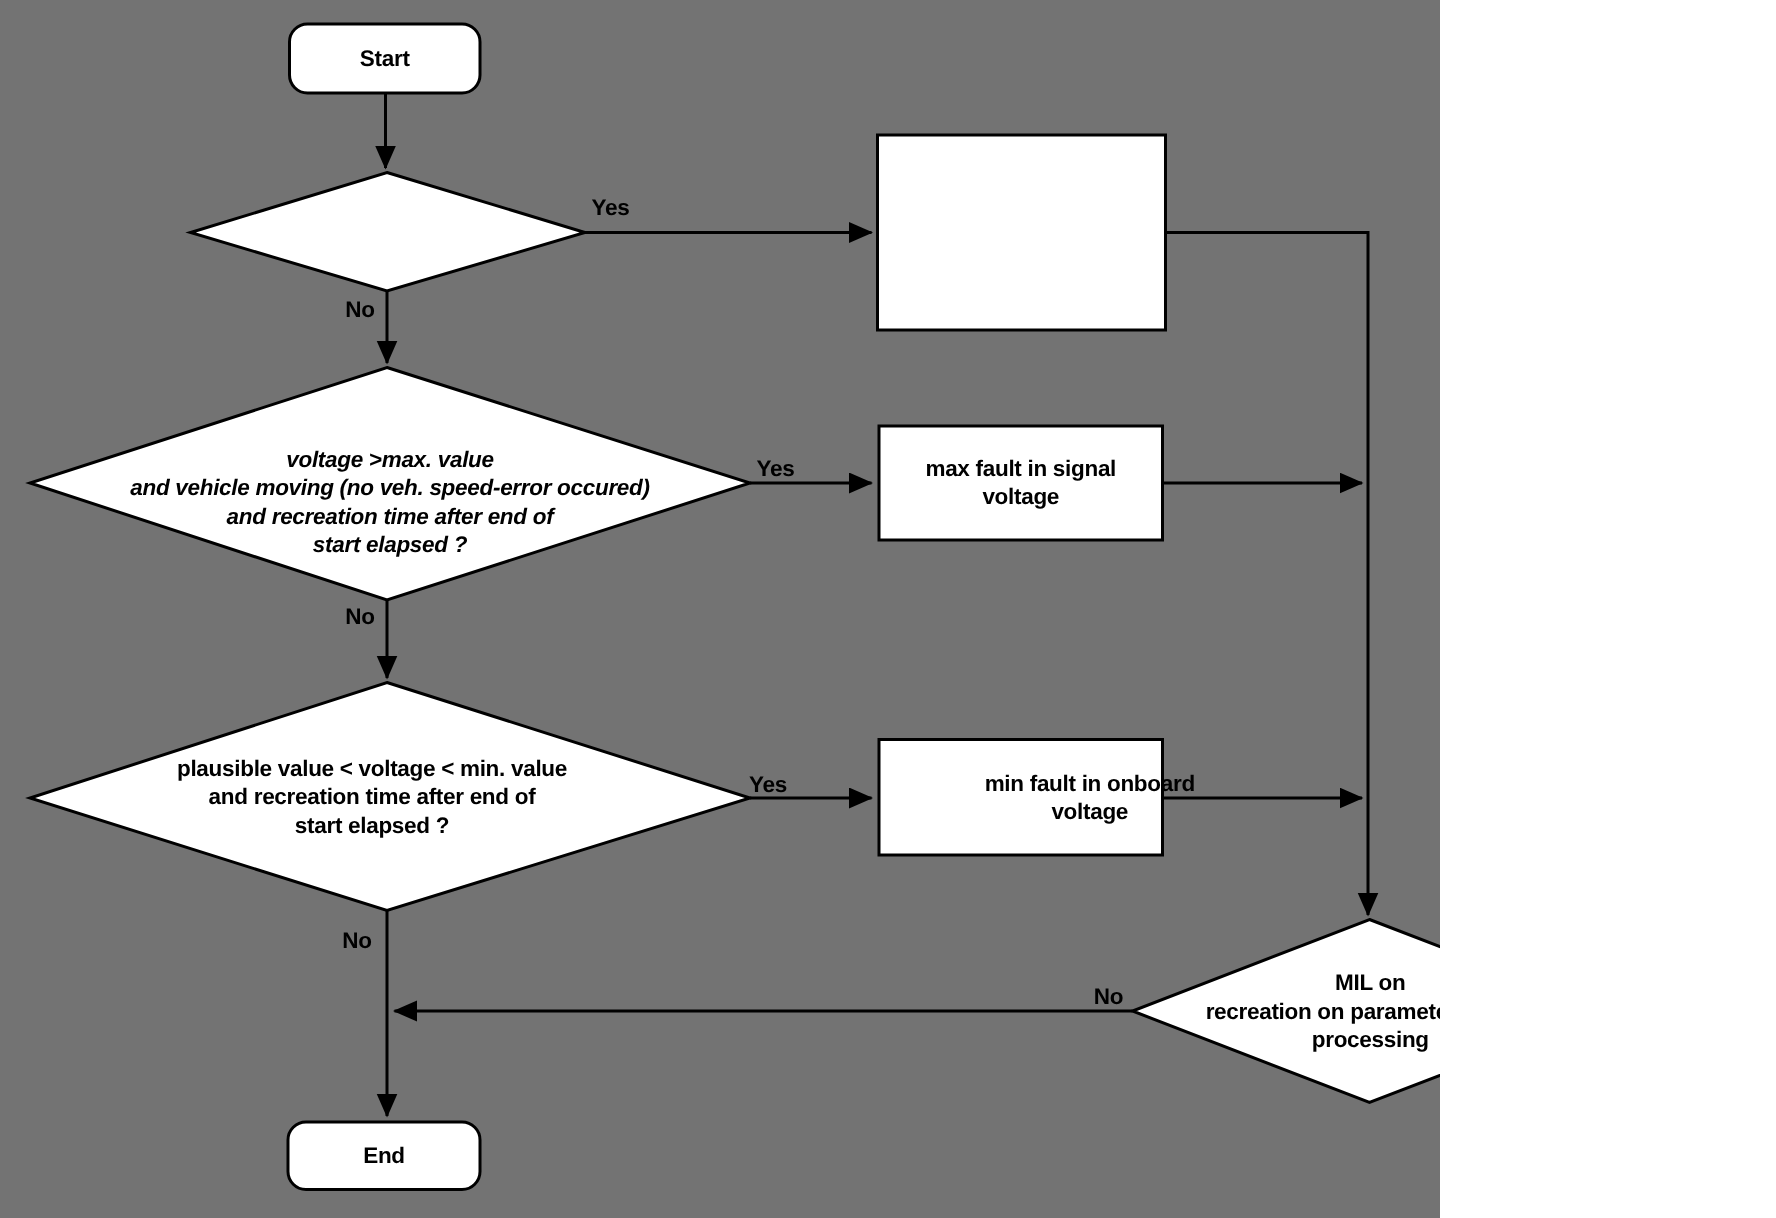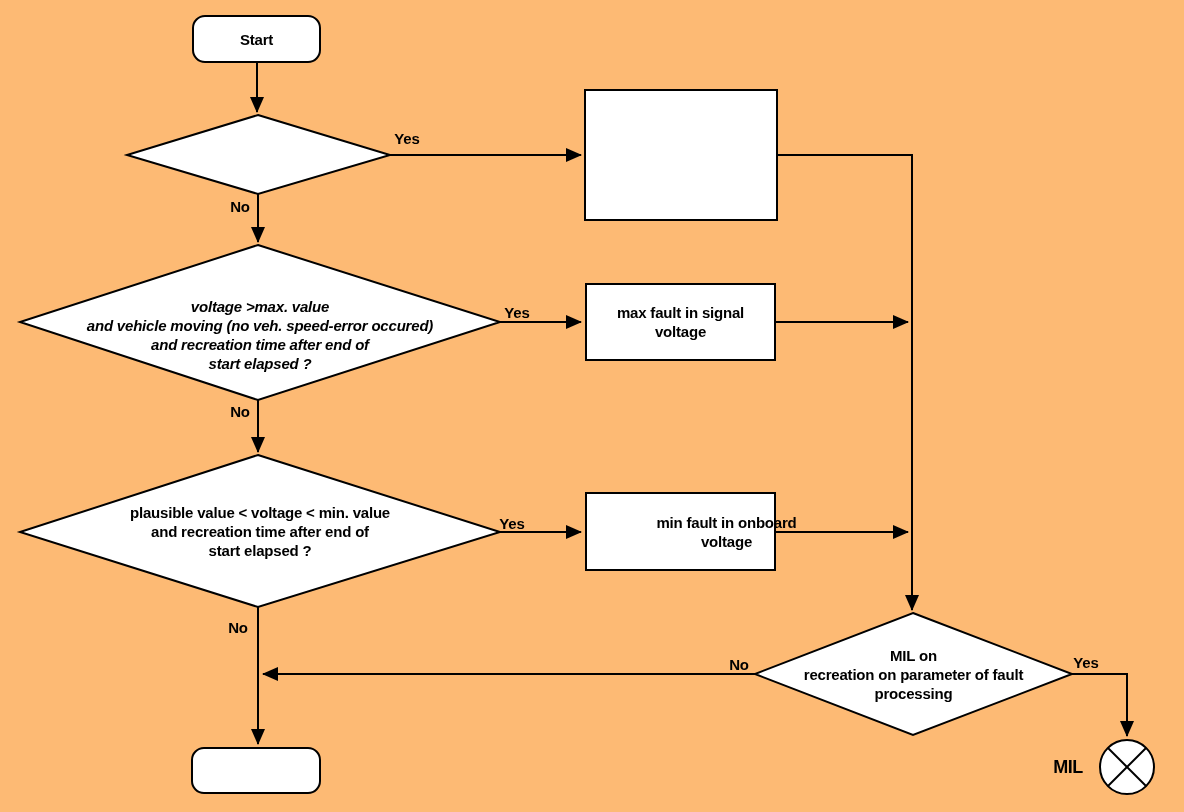--- a/index.html
+++ b/index.html
@@ -1,20 +1,20 @@
 <!DOCTYPE html>
 <html><head>
 <meta charset="utf-8">
 <style>
   html, body { margin: 0; padding: 0; background: #ffffff; }
   .canvas {
     position: relative;
-    width: 1184px;
+    width: 960px;
     height: 812px;
-    background: #fdba74;
+    background: #737373;
     overflow: hidden;
   }
   .canvas svg { position: absolute; left: 0; top: 0; }
   .lbl {
     position: absolute;
     display: flex;
     align-items: center;
     justify-content: center;
     text-align: center;
     white-space: pre-line;
@@ -77,31 +77,32 @@
 
 
   <div class="lbl" style="left:20px; top:257px; width:480px; height:155px;font-style:italic;">voltage &gt;max. value
 and vehicle moving (no veh. speed-error occured)
 and recreation time after end of
 start elapsed ?</div>
 
   <div class="lbl" style="left:586px; top:284px; width:189px; height:76px;">max fault in signal
 voltage</div>
 
-  <div class="lbl" style="left:20px; top:455px; width:480px; height:152px;">plausible value &lt; voltage &lt; min. value
+  <div class="lbl" style="left:8px; top:455px; width:480px; height:152px;">plausible value &lt; voltage &lt; min. value
 and recreation time after end of
 start elapsed ?</div>
 
   <div class="lbl" style="left:586px; top:493px; width:189px; height:77px;margin-left:46px;">min fault in onboard
 voltage</div>
 
   <div class="lbl" style="left:755px; top:613px; width:317px; height:122px;">MIL on
 recreation on parameter of fault
 processing</div>
 
+  <div class="lbl" style="left:192px; top:748px; width:128px; height:45px;">End</div>
 
   <div class="lbl mil-big" style="left:1040px; top:750px; width:56px; height:34px;">MIL</div>
 
   <div class="lbl" style="left:385px; top:128px; width:44px; height:20px;">Yes</div>
   <div class="lbl" style="left:218px; top:196px; width:44px; height:20px;">No</div>
 
   <div class="lbl" style="left:495px; top:302px; width:44px; height:20px;">Yes</div>
   <div class="lbl" style="left:218px; top:401px; width:44px; height:20px;">No</div>
 
   <div class="lbl" style="left:490px; top:513px; width:44px; height:20px;">Yes</div>

